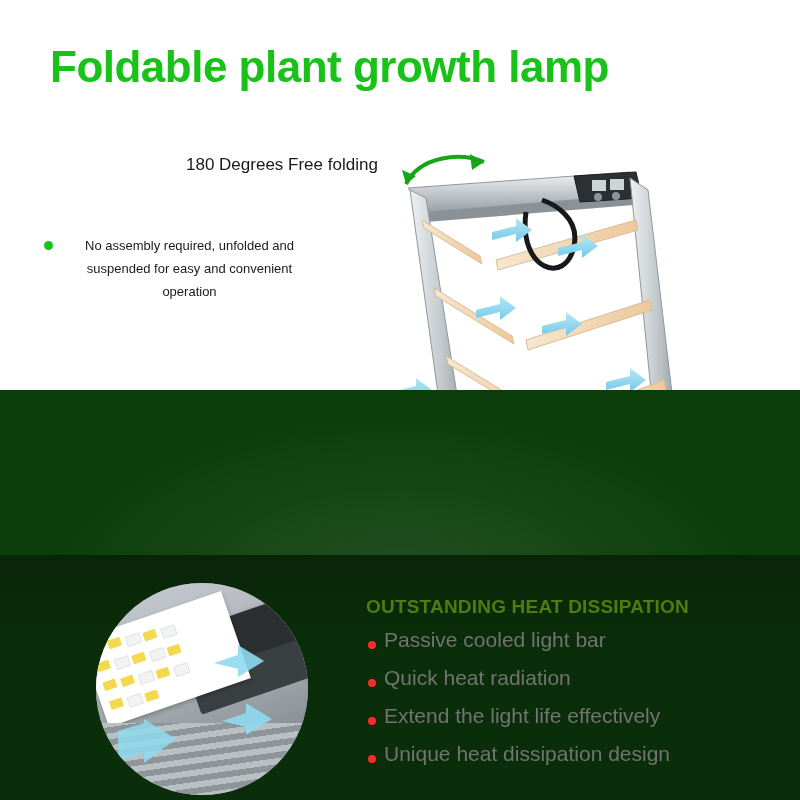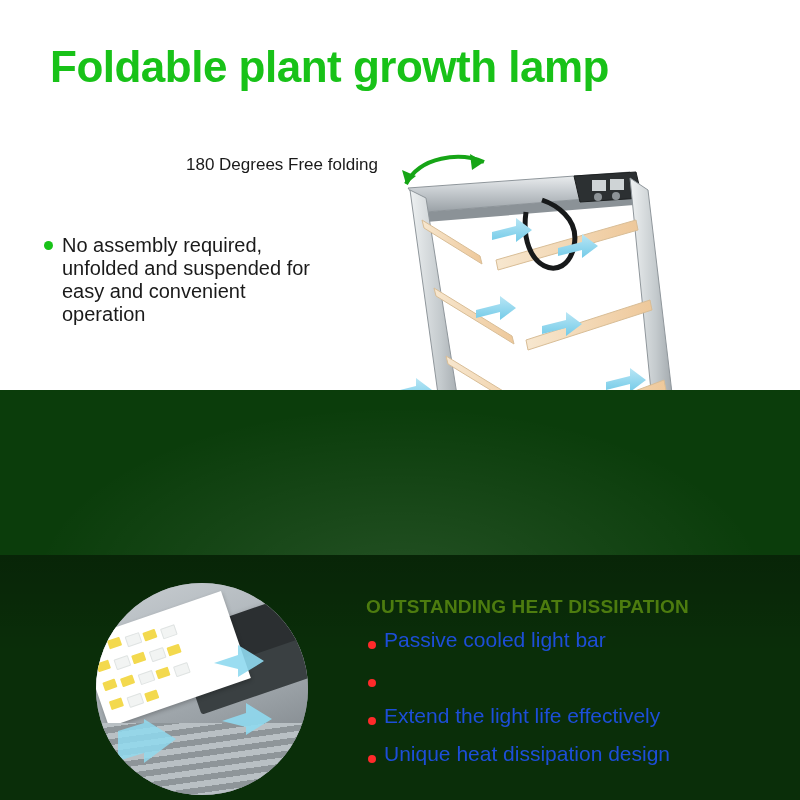--- a/index.html
+++ b/index.html
@@ -6,37 +6,37 @@
   body{width:800px;height:800px;background:#ffffff;font-family:"Liberation Sans",sans-serif;overflow:hidden;}
   #page{position:relative;width:800px;height:800px;}
 
   
   .top-panel{position:absolute;left:0;top:0;width:800px;height:390px;background:#ffffff;}
   .title{position:absolute;left:50px;top:42px;width:720px;font-size:44px;font-weight:bold;color:#18c218;letter-spacing:-0.5px;white-space:nowrap;}
   .fold-label{position:absolute;left:186px;top:155px;font-size:17px;color:#1a1a1a;white-space:nowrap;}
 
   .bullet-block{position:absolute;left:44px;top:234px;width:270px;}
   .bullet-dot{position:absolute;left:0;top:7px;width:9px;height:9px;border-radius:50%;background:#18c218;}
-  .bullet-text{position:absolute;left:18px;top:0;width:255px;font-size:20px;line-height:23px;color:#1a1a1a;}
+  .bullet-text{position:absolute;left:18px;top:0;width:255px;font-size:13px;line-height:23px;color:#1a1a1a;text-align:center;}
 
   
   .green-band{position:absolute;left:0;top:390px;width:800px;height:165px;background:#0b3d0b;}
   .green-band:before{content:"";position:absolute;left:0;top:0;width:800px;height:165px;
     background:radial-gradient(ellipse at 50% 120%, rgba(255,255,255,.10), rgba(255,255,255,0) 65%);}
 
   
   .bottom-panel{position:absolute;left:0;top:555px;width:800px;height:245px;background:#0a2e09;}
   .bottom-panel:before{content:"";position:absolute;left:0;top:0;width:800px;height:245px;
     background:linear-gradient(180deg, rgba(0,0,0,.20), rgba(0,0,0,0) 40%);}
 
   .heat-title{position:absolute;left:366px;top:596px;font-size:19px;font-weight:bold;color:#4d7c0f;letter-spacing:.2px;white-space:nowrap;}
   .heat-list{position:absolute;left:366px;top:626px;width:420px;}
   .heat-item{position:relative;height:38px;}
   .heat-item .hdot{position:absolute;left:2px;top:15px;width:8px;height:8px;border-radius:50%;background:#ff2a2a;}
-  .heat-item .htext{position:absolute;left:18px;top:2px;font-size:21px;color:#1d4ed8;white-space:nowrap;}
+  .heat-item .htext{position:absolute;left:18px;top:2px;font-size:21px;color:#737373;white-space:nowrap;}
 
   
   .lamp{position:absolute;left:330px;top:160px;width:360px;height:345px;}
   .arrow{position:absolute;}
 
   
   .photo-circle{position:absolute;left:96px;top:583px;width:212px;height:212px;border-radius:50%;overflow:hidden;
     background:#8e9499;}
   .pc-inner{position:absolute;left:0;top:0;width:212px;height:212px;}
   .pc-bg{position:absolute;left:0;top:0;width:212px;height:212px;
@@ -195,20 +195,21 @@
 
   <div class="heat-title">OUTSTANDING HEAT DISSIPATION</div>
 
   <div class="heat-list">
     <div class="heat-item">
       <span class="hdot"></span>
       <span class="htext">Passive cooled light bar</span>
     </div>
     <div class="heat-item">
       <span class="hdot"></span>
+      <span class="htext">Quick heat radiation</span>
     </div>
     <div class="heat-item">
       <span class="hdot"></span>
       <span class="htext">Extend the light life effectively</span>
     </div>
     <div class="heat-item">
       <span class="hdot"></span>
       <span class="htext">Unique heat dissipation design</span>
     </div>
   </div>

